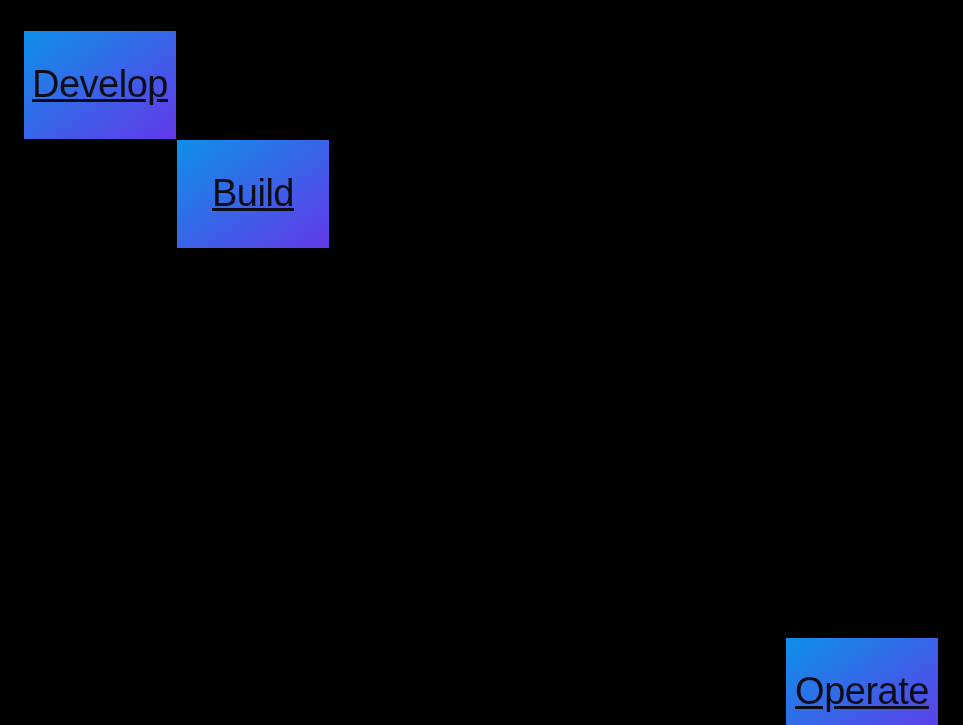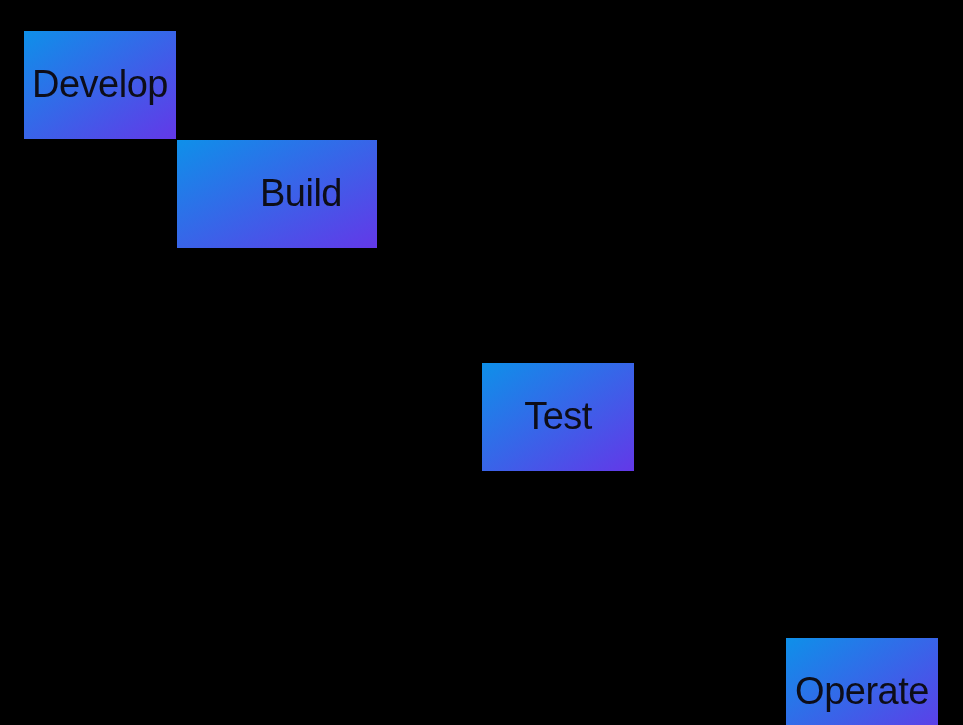--- a/index.html
+++ b/index.html
@@ -30,44 +30,42 @@
     justify-content: center;
   }
   .stage-label {
     font-size: 38px;
     font-weight: 400;
     letter-spacing: -0.5px;
     color: var(--label-color, #0d0d18);
     line-height: 1;
     white-space: nowrap;
     transform: translateY(-1px);
+    text-decoration: underline;
   }
   .s0 { left: 24px;  top: 31px;  }
-  .s1 { left: 177px; top: 140px; padding-left: 48px; }
+  .s1 { left: 177px; top: 140px; }
   .s2 { left: 330px; top: 250px; }
   .s3 { left: 482px; top: 363px; }
   .s4 { left: 633px; top: 477px; }
   .s5 { left: 786px; top: 590px; margin-top: 48px; }
 </style>
 </head>
 <body>
 
 <div class="canvas">
 
   <div class="stage s0">
     <span class="stage-label">Develop</span>
   </div>
 
   <div class="stage s1">
     <span class="stage-label">Build</span>
   </div>
 
 
-  <div class="stage s3">
-    <span class="stage-label">Test</span>
-  </div>
 
 
   <div class="stage s5">
     <span class="stage-label">Operate</span>
   </div>
 
 </div>
 
 </body></html>

